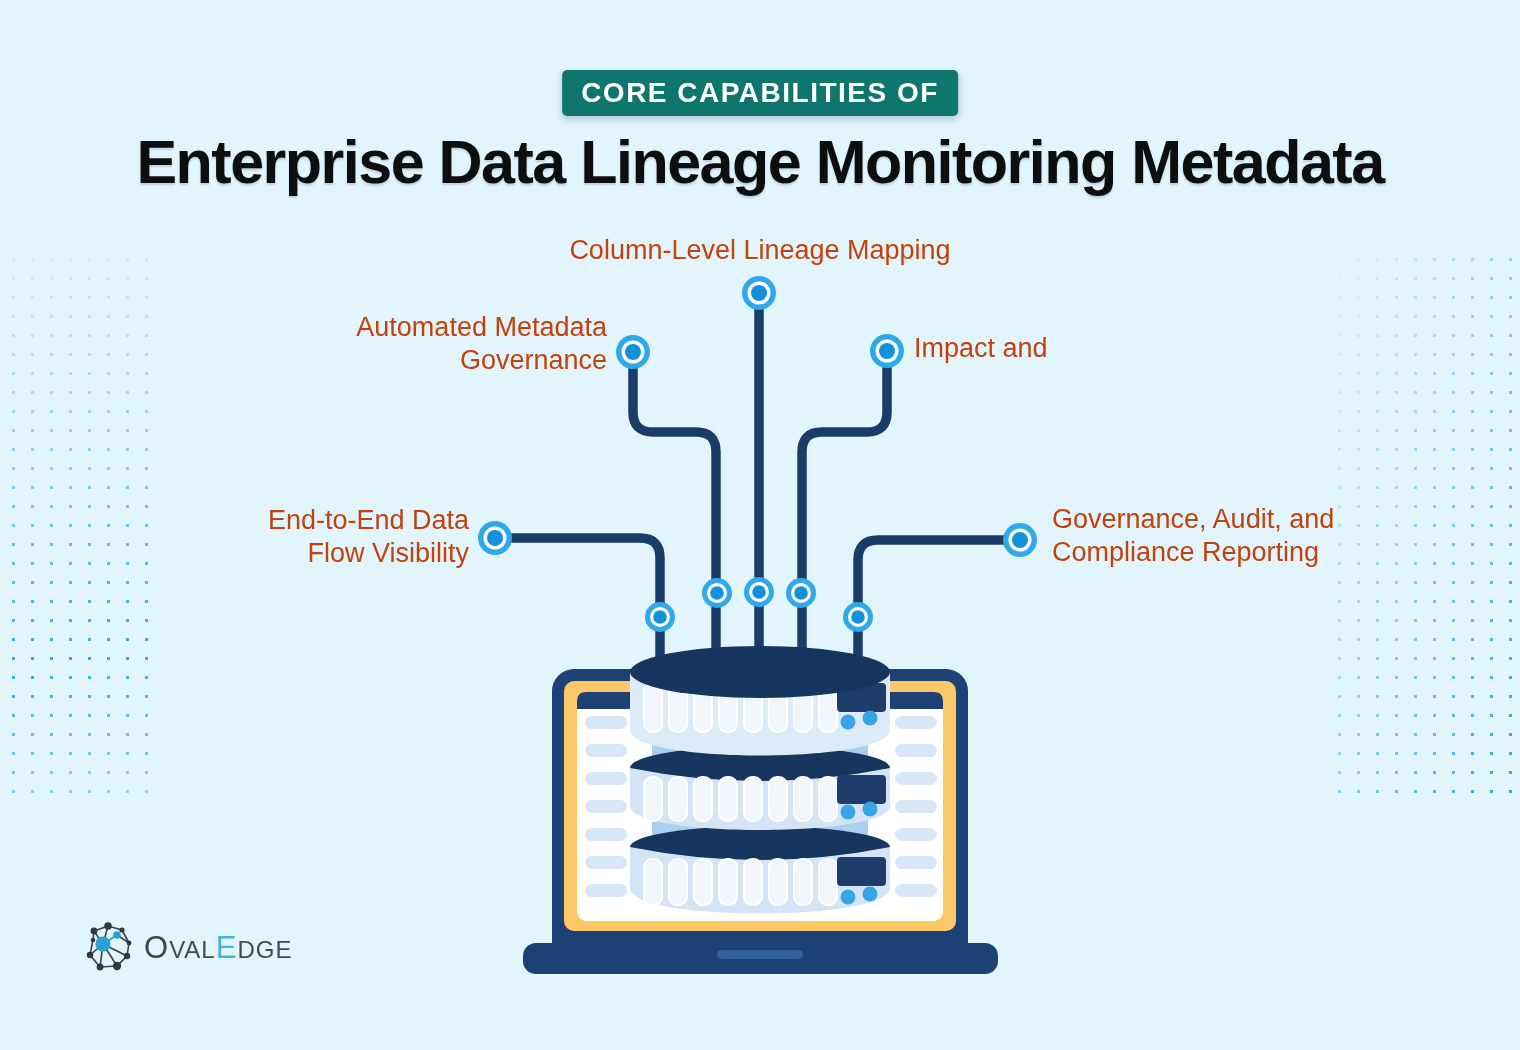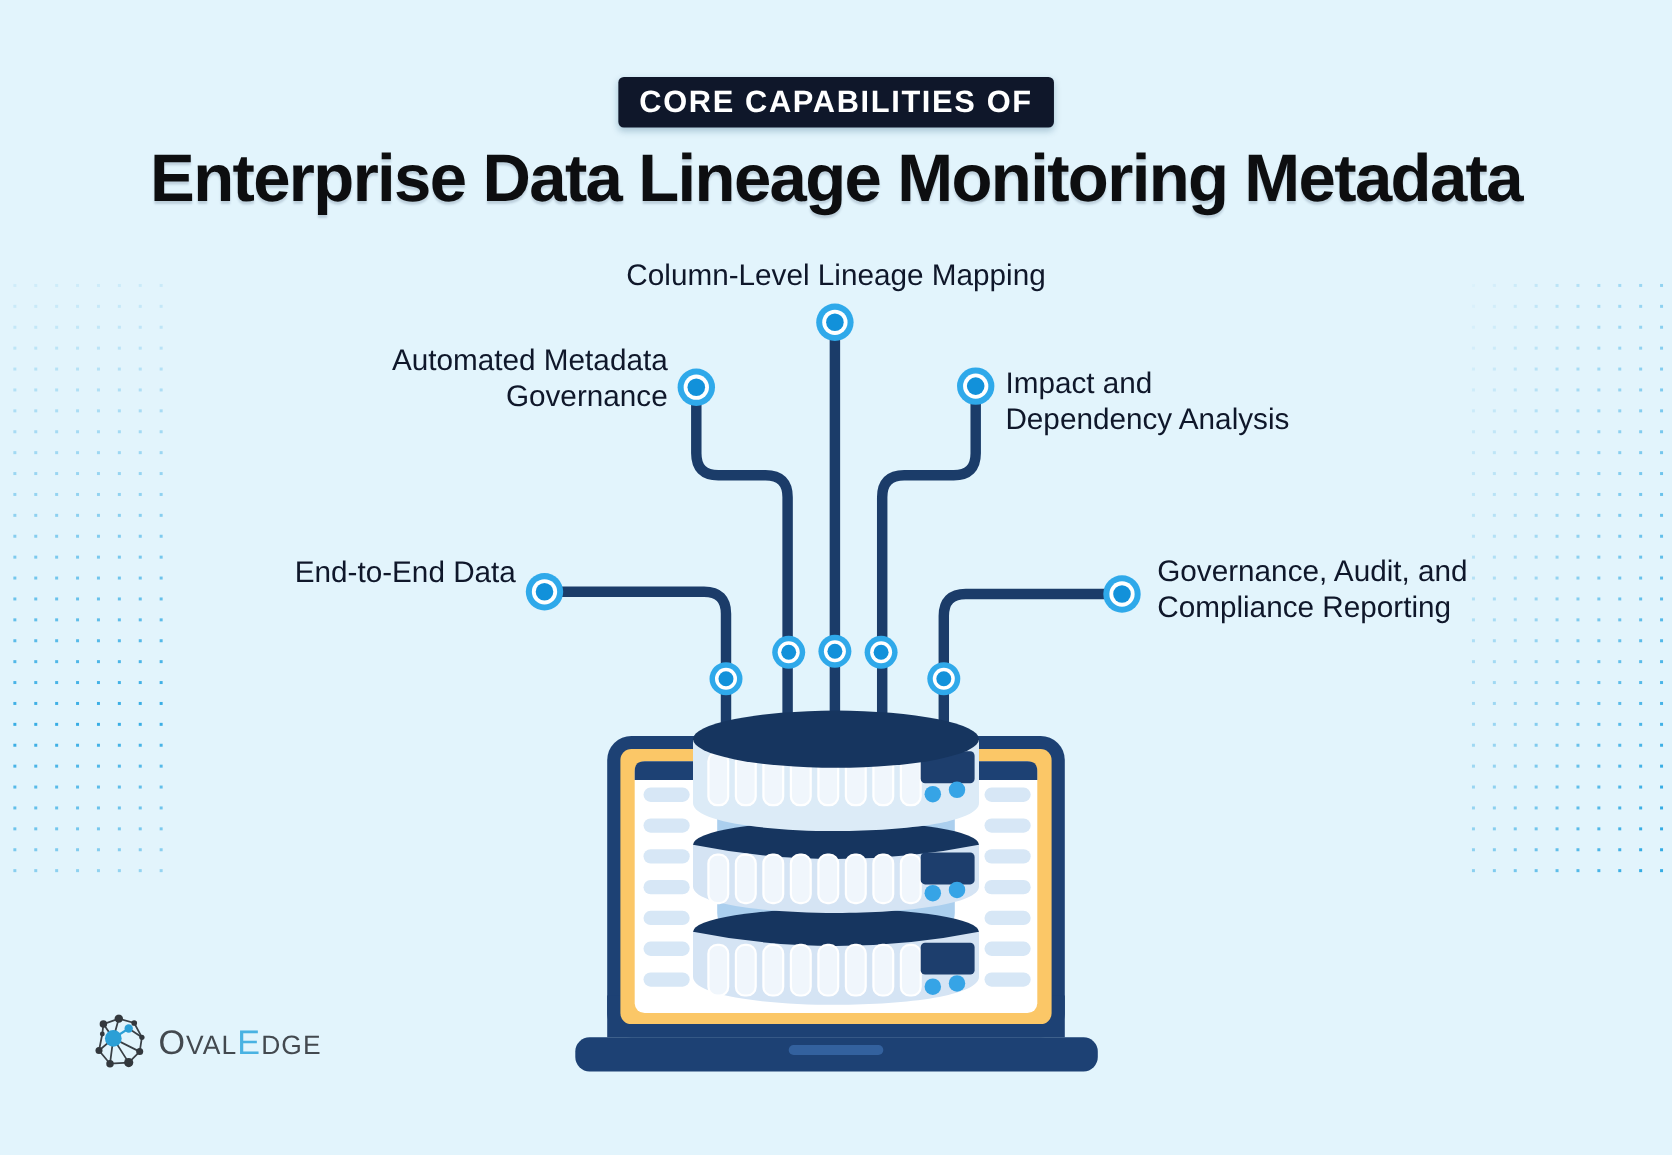--- a/index.html
+++ b/index.html
@@ -20,35 +20,35 @@
     -webkit-mask-image:linear-gradient(172deg, rgba(0,0,0,.08) 0%, rgba(0,0,0,.45) 38%, rgba(0,0,0,.95) 72%, rgba(0,0,0,.35) 100%);
     mask-image:linear-gradient(172deg, rgba(0,0,0,.08) 0%, rgba(0,0,0,.45) 38%, rgba(0,0,0,.95) 72%, rgba(0,0,0,.35) 100%);
   }
   .dots-right{
     left:1330px;top:250px;width:190px;height:558px;
     -webkit-mask-image:linear-gradient(to bottom right, rgba(0,0,0,0) 0%, rgba(0,0,0,.4) 45%, rgba(0,0,0,.95) 90%);
     mask-image:linear-gradient(to bottom right, rgba(0,0,0,0) 0%, rgba(0,0,0,.4) 45%, rgba(0,0,0,.95) 90%);
   }
   .badge{
     position:absolute;top:70px;left:50%;transform:translateX(-50%);
-    background:#0f172a;color:#ffffff;
+    background:#0f766e;color:#ffffff;
     font-size:28px;font-weight:700;letter-spacing:1.5px;
     padding:7px 19px;border-radius:5px;
     box-shadow:0 3px 7px rgba(16,74,112,.28);
     white-space:nowrap;
   }
   .title{
     position:absolute;top:127px;left:0;width:100%;
     text-align:center;margin:0;
     font-size:61px;font-weight:800;letter-spacing:-1.5px;color:#0d0e10;
     text-shadow:0 2px 2px rgba(20,45,80,.18);
   }
   .cap{
     position:absolute;
-    font-size:27px;line-height:33px;color:#0f172a;
+    font-size:27px;line-height:33px;color:#c2410c;
     white-space:nowrap;
   }
   .cap span{display:block;}
   .cap-center{text-align:center;transform:translateX(-50%);}
   .cap-right{text-align:right;}
   .cap-left{text-align:left;}
   svg.diagram{position:absolute;left:0;top:0;}
   .logo{
     position:absolute;left:84px;top:922px;
     display:flex;align-items:center;gap:10px;
@@ -193,25 +193,25 @@
   <span>Column-Level Lineage Mapping</span>
 </div>
 
 <div class="cap cap-right" style="right:913px;top:311px;">
   <span>Automated Metadata</span>
   <span>Governance</span>
 </div>
 
 <div class="cap cap-left" style="left:914px;top:311px;margin-top:21px;">
   <span>Impact and</span>
-  <span>Dependency Analysis</span>
 </div>
 
 <div class="cap cap-right" style="right:1051px;top:504px;">
   <span>End-to-End Data</span>
+  <span>Flow Visibility</span>
 </div>
 
 <div class="cap cap-left" style="left:1052px;top:503px;">
   <span>Governance, Audit, and</span>
   <span>Compliance Reporting</span>
 </div>
 
 <div class="logo">
   <svg width="50" height="50" viewBox="0 0 50 50">
     <g stroke="#3a4046" stroke-width="1.6" fill="none">

